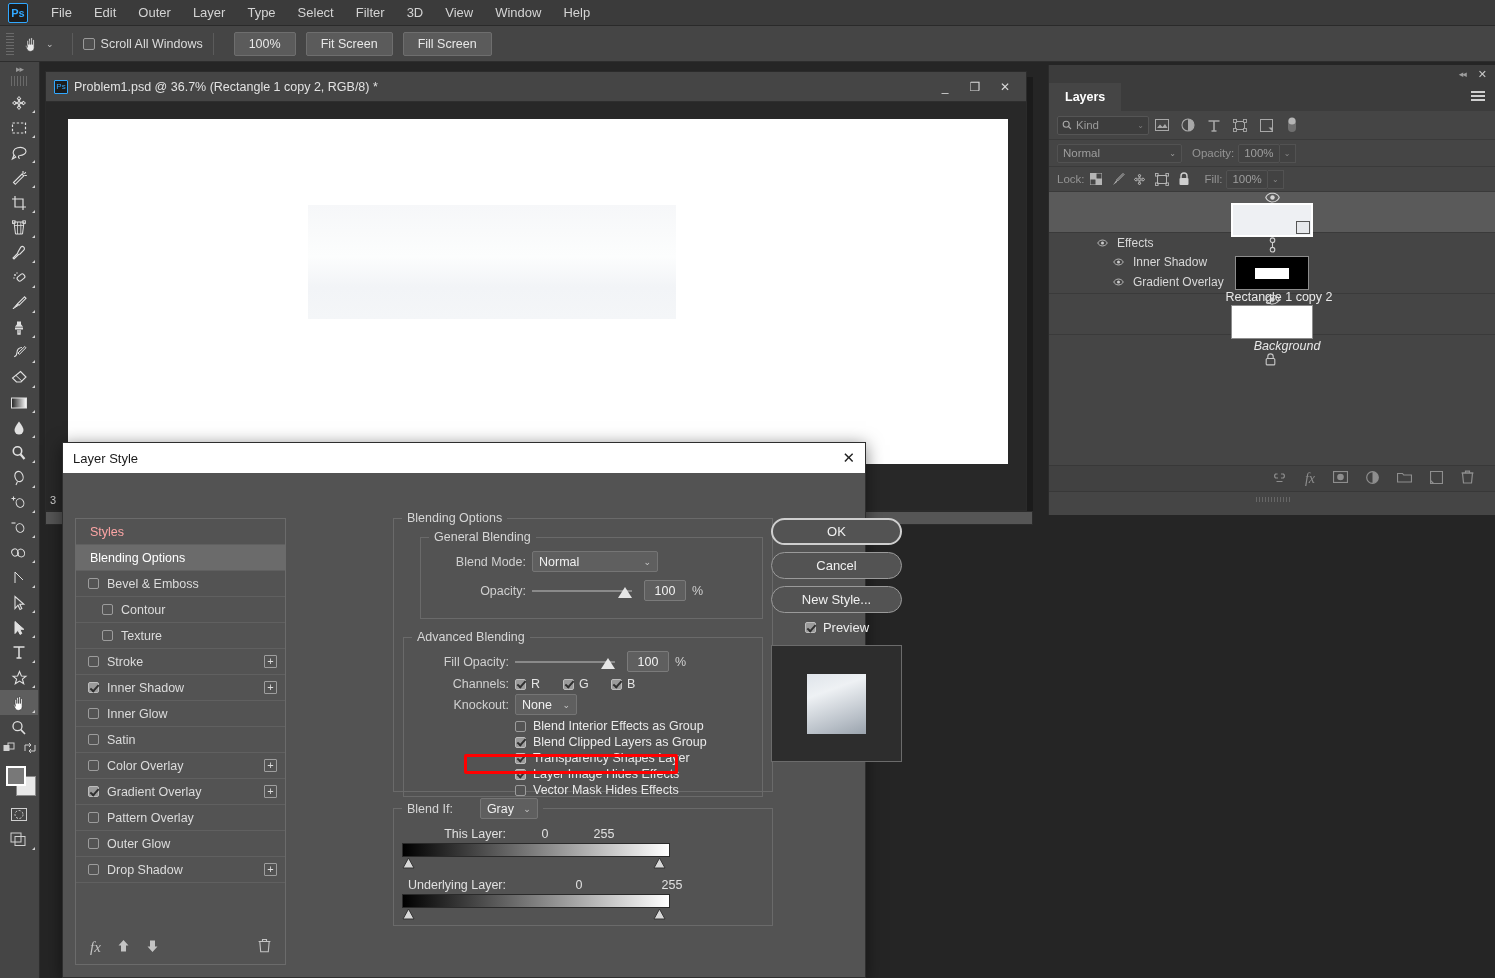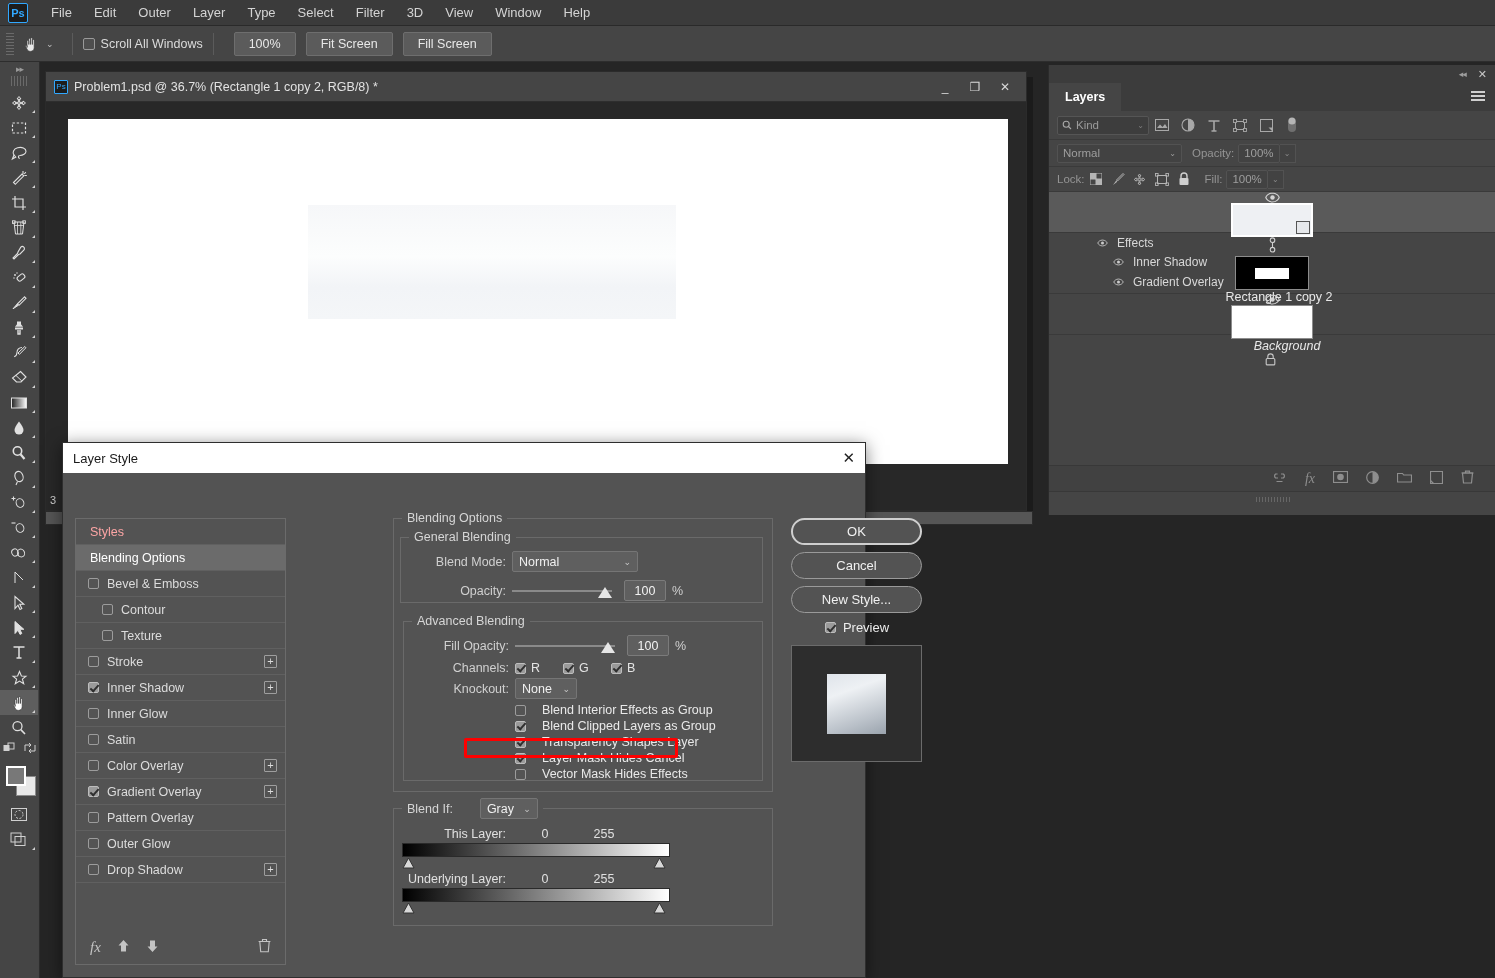--- a/index.html
+++ b/index.html
@@ -278,35 +278,35 @@
     border-bottom: 11px solid #e6e6e6; bottom: 0;
   }
   .num-box {
     width: 42px; height: 21px; background: #5f5f5f; border: 1px solid #7b7b7b;
     border-radius: 2px; color: #f2f2f2; font-size: 12.5px;
     display: flex; align-items: center; justify-content: center;
   }
   .pct { font-size: 12.5px; color: #d0d0d0; margin-left: 6px; }
   .chan-item { display: flex; align-items: center; gap: 5px; font-size: 12.5px;
     color: #e4e4e4; }
-  .opt-line { display: flex; align-items: center; gap: 16px; font-size: 12.5px;
+  .opt-line { display: flex; align-items: center; gap: 7px; font-size: 12.5px;
     color: #e9e9e9; height: 16px; }
   .highlight-box {
     position: absolute; border: 3px solid #ff0000; border-radius: 2px;
     pointer-events: none;
   }
   .grad-bar { height: 14px; border: 1px solid #2a2a2a; }
   .grad-bar.gray { background: linear-gradient(to right, #000000, #ffffff); }
   .sliderow { position: relative; height: 13px; }
   .tri {
     position: absolute; width: 13px; height: 12px; top: 0;
   }
   .tri svg { display: block; }
 
-  .right-panel { position: absolute; left: 728px; top: 45px; width: 132px; }
+  .right-panel { position: absolute; left: 708px; top: 45px; width: 132px; }
   .btn-big {
     width: 131px; height: 27px; border-radius: 14px; border: 1px solid #9a9a9a;
     background: #535353; color: #f0f0f0; font-size: 13px;
     display: flex; align-items: center; justify-content: center; margin-bottom: 7px;
   }
   .btn-big.primary { border: 2px solid #cfcfcf; }
   .preview-line { display: flex; align-items: center; gap: 7px; justify-content: center;
     margin: 5px 0 10px; font-size: 13px; color: #ececec; }
   .preview-box {
     width: 131px; height: 117px; background: #2d2d2d; border: 1px solid #6b6b6b;
@@ -904,21 +904,21 @@
               </svg>
           </span>
         </div>
       </div>
 
       <div class="mid-panel">
 
         <div style="position:relative; border:1px solid #6a6a6a; height:274px;">
           <div class="sec-label">Blending Options</div>
 
-          <div style="position:relative; border:1px solid #6a6a6a; margin:18px 9px 0 6px; height:66px;">
+          <div style="position:relative; border:1px solid #6a6a6a; margin:18px 9px 0 26px; height:82px;">
             <div class="sec-label">General Blending</div>
             <div class="row" style="margin-top:13px;">
               <span class="rlabel" style="width:105px">Blend Mode:</span>
               <span class="sel-box" style="width:126px; margin-left:6px">
                 <span>Normal</span>
                 <span class="c">⌄</span>
               </span>
             </div>
             <div class="row" style="margin-bottom:0">
               <span class="rlabel" style="width:105px">Opacity:</span>
@@ -976,21 +976,21 @@
               <div class="opt-line">
                 <span class="scb checked"></span>
                 <span>Blend Clipped Layers as Group</span>
               </div>
               <div class="opt-line">
                 <span class="scb checked"></span>
                 <span>Transparency Shapes Layer</span>
               </div>
               <div class="opt-line">
                 <span class="scb checked"></span>
-                <span>Layer Mask Hides Cancel</span>
+                <span>Layer Image Hides Effects</span>
               </div>
               <div class="opt-line">
                 <span class="scb"></span>
                 <span>Vector Mask Hides Effects</span>
               </div>
             </div>
 
             <div class="highlight-box" style="left:60px; top:116px; width:214px; height:20px;"></div>
           </div>
         </div>
@@ -1016,21 +1016,21 @@
                 <svg width="13" height="12" viewBox="0 0 13 12">
                     <path d="M6.5 1 12 11H1z" fill="#d8d8d8" stroke="#333" stroke-width="1"></path>
                   </svg>
               </span>
               <span class="tri" style="left:251px">
                 <svg width="13" height="12" viewBox="0 0 13 12">
                     <path d="M6.5 1 12 11H1z" fill="#d8d8d8" stroke="#333" stroke-width="1"></path>
                   </svg>
               </span>
             </div>
-            <div style="display:flex; align-items:center; font-size:12.5px; color:#e0e0e0; margin-top:2px;">
+            <div style="display:flex; align-items:center; font-size:12.5px; color:#e0e0e0; margin-top:8px;gap:34px;">
               <span style="width:104px; text-align:right">Underlying Layer:</span>
               <span style="width:78px; text-align:center">0</span>
               <span style="width:40px; text-align:center">255</span>
             </div>
             <div class="grad-bar gray" style="width:268px; margin-top:2px;"></div>
             <div class="sliderow" style="width:268px">
               <span class="tri" style="left:0px">
                 <svg width="13" height="12" viewBox="0 0 13 12">
                     <path d="M6.5 1 12 11H1z" fill="#d8d8d8" stroke="#333" stroke-width="1"></path>
                   </svg>

